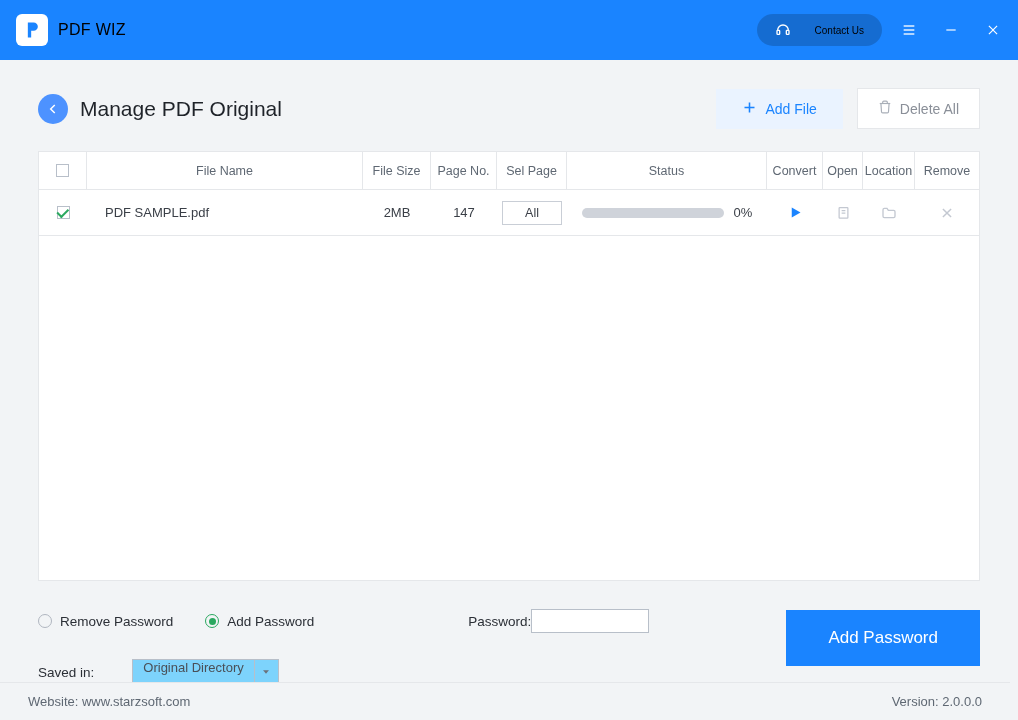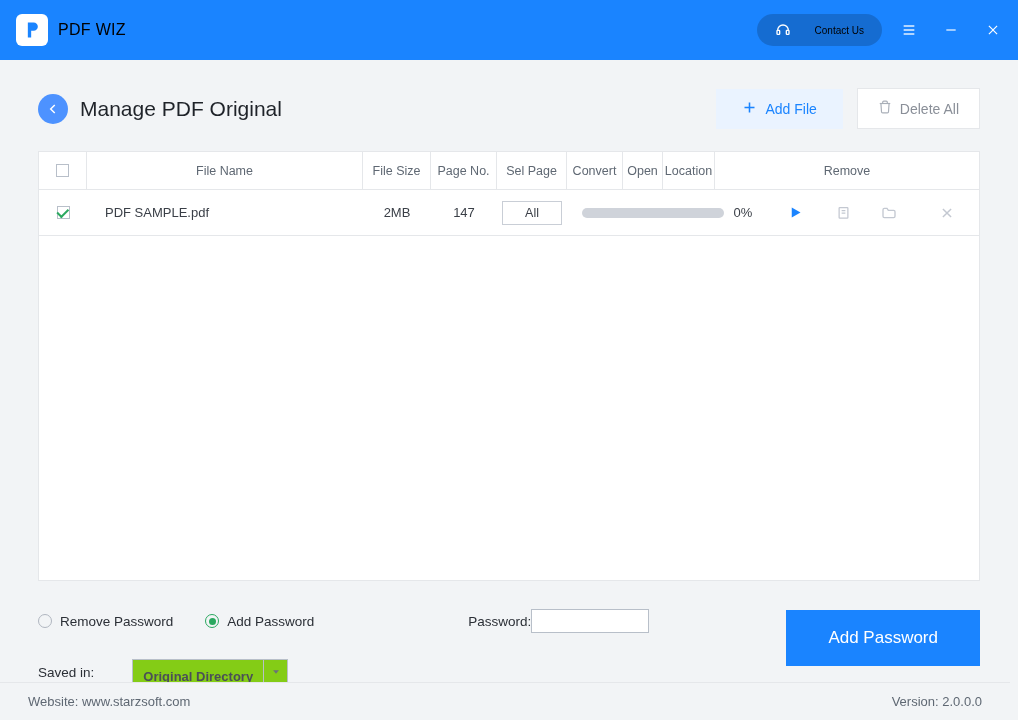--- a/index.html
+++ b/index.html
@@ -60,21 +60,21 @@
     .radio-group { display: flex; align-items: center; gap: 32px; }
     .radio { display: flex; align-items: center; gap: 8px; cursor: pointer; }
     .radio-dot { width: 14px; height: 14px; border: 1px solid #b0b6c0; border-radius: 50%; display: flex; align-items: center; justify-content: center; }
     .radio.selected .radio-dot { border-color: #2aa85f; }
     .radio.selected .radio-dot::after { content: ""; width: 7px; height: 7px; border-radius: 50%; background: #2aa85f; }
     .pw-group { display: flex; align-items: center; gap: 0; margin-left: 122px; }
     .pw-input { width: 118px; height: 24px; border: 1px solid #b8bfc9; padding: 0 6px; font-size: 13px; }
 
     .save-row { display: flex; align-items: center; margin-top: 26px; font-size: 13.5px; color: #2b2f36; }
     .save-label { margin-right: 38px; text-align: right; }
-    .dir-select { display: flex; align-items: flex-end; border: 1px solid #b8bfc9; height: 26px; background: #84cc16; font-weight: bold; }
+    .dir-select { display: flex; align-items: flex-start; border: 1px solid #b8bfc9; height: 26px; background: #7dd3fc; }
     .dir-select .dir-text { padding: 0 10px; font-size: 13px; color: #4a4f57; min-width: 110px; }
     .dir-select .dir-caret { width: 24px; height: 100%; border-left: 1px solid #b8bfc9; display: flex; align-items: center; justify-content: center; }
 
     .primary-btn { position: absolute; right: 38px; bottom: 54px; background: #1a84ff; color: #fff; border: none; padding: 18px 42px; font-size: 17px; cursor: pointer; }
 
     
     .footer { position: absolute; bottom: 0; left: 0; right: 8px; height: 38px; border-top: 1px solid #e5e7ea; display: flex; align-items: center; padding: 0 28px; font-size: 13px; color: #5f6873; background: #f2f4f6; }
     .footer .spacer { flex: 1; }
   </style>
 </head>
@@ -153,20 +153,21 @@
 
   <div class="table-wrap">
     <div class="thead">
       <div class="col c-check">
           <span class="chk"></span>
         </div>
       <div class="col c-name">File Name</div>
       <div class="col c-size">File Size</div>
       <div class="col c-pageno">Page No.</div>
       <div class="col c-sel">Sel Page</div>
+      <div class="col c-status">Status</div>
       <div class="col c-convert">Convert</div>
       <div class="col c-open">Open</div>
       <div class="col c-loc">Location</div>
       <div class="col c-remove">Remove</div>
     </div>
 
     <div class="trow">
       <div class="col c-check">
           <span class="chk checked"></span>
         </div>

